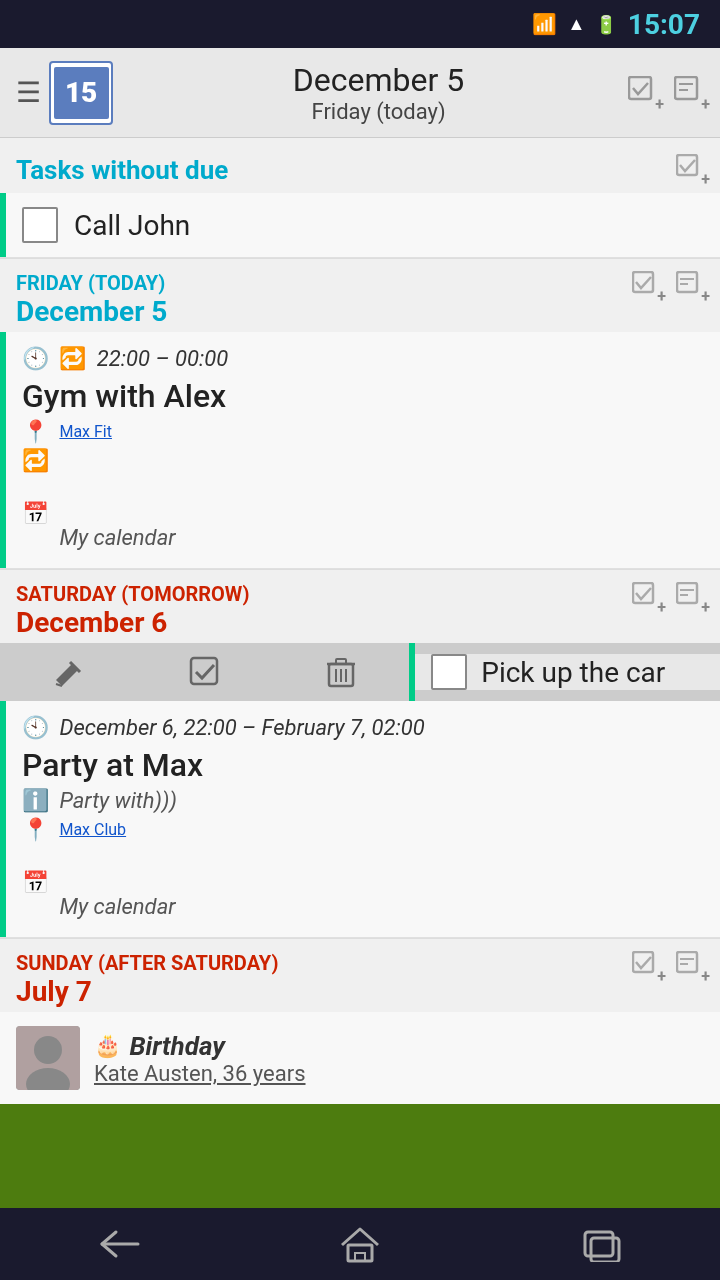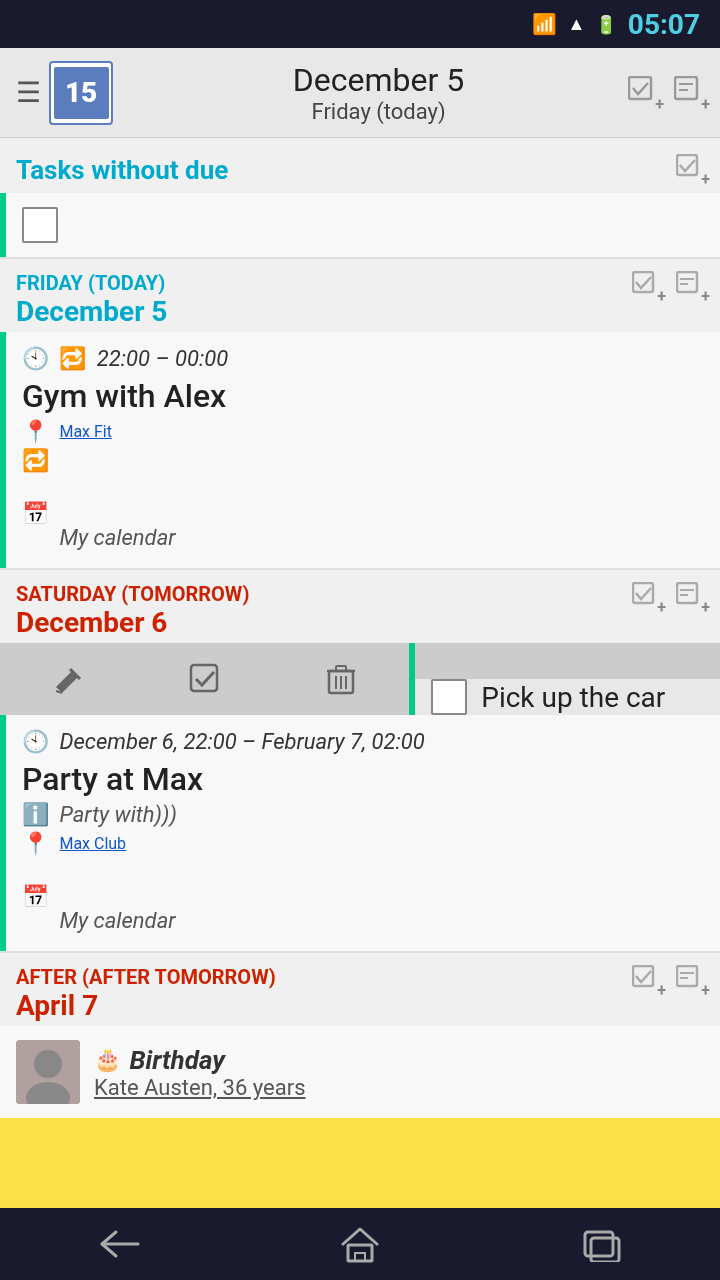--- a/index.html
+++ b/index.html
@@ -94,21 +94,21 @@
     .header-action-btn {
       color: #888;
       font-size: 24px;
       cursor: pointer;
     }
 
     
     .main-content {
       height: calc(1280px - 48px - 90px - 72px);
       overflow-y: auto;
-      background: #fde047;
+      background: #4d7c0f;
     }
 
     
     .section-header {
       background: #f0f0f0;
       padding: 12px 16px 4px 16px;
       display: flex;
       align-items: flex-start;
       justify-content: space-between;
       border-top: 1px solid #ddd;
@@ -243,22 +243,22 @@
       font-size: 22px;
       color: #555;
       font-style: italic;
       margin-top: 48px;
     }
 
     
     .swipe-actions {
       background: #cccccc;
       display: flex;
-      align-items: flex-end;
-      height: 72px;
+      align-items: center;
+      height: 58px;
       position: relative;
     }
     .swipe-btn {
       flex: 1;
       display: flex;
       align-items: center;
       justify-content: center;
       height: 100%;
       cursor: pointer;
       font-size: 28px;
@@ -377,21 +377,21 @@
     }
   </style>
 </head>
 <body>
 
 <div class="status-bar">
   <div class="icons">
     <span style="color:white;font-size:20px;">📶</span>
     <span style="color:white;font-size:18px;">▲</span>
     <span style="color:#4dd0e1;font-size:18px;">🔋</span>
-    <span class="time">05:07</span>
+    <span class="time">15:07</span>
   </div>
 </div>
 
 <div class="top-header">
   <span class="menu-icon">☰</span>
   <div class="app-logo">
     <div class="app-logo-inner">
       <span style="font-size:28px;font-weight:900;color:white;">15</span>
     </div>
   </div>
@@ -427,20 +427,21 @@
           <rect x="1" y="1" width="20" height="20" rx="2" fill="none" stroke="#aaa" stroke-width="2.5"></rect>
           <polyline points="4,11 9,17 19,6" fill="none" stroke="#aaa" stroke-width="2.5"></polyline>
         </svg>
       <span class="plus">+</span>
     </div>
   </div>
 
   <div class="task-item">
     <div class="left-bar"></div>
     <div class="task-checkbox"></div>
+    <span class="task-label">Call John</span>
   </div>
 
   <div class="section-header">
     <div class="section-title-block">
       <div class="section-day">FRIDAY (TODAY)</div>
       <div class="section-date">December 5</div>
     </div>
     <div class="section-actions">
       <div class="section-action-btn checkbox-plus">
         <svg width="28" height="26" viewBox="0 0 28 26">
@@ -552,22 +553,22 @@
       <span class="event-location">Max Club</span>
     </div>
     <div class="event-detail">
       <span class="cal-icon">📅</span>
       <span class="event-calendar">My calendar</span>
     </div>
   </div>
 
   <div class="section-header">
     <div class="section-title-block">
-      <div class="section-day sunday">AFTER (AFTER TOMORROW)</div>
-      <div class="section-date sunday">April 7</div>
+      <div class="section-day sunday">SUNDAY (AFTER SATURDAY)</div>
+      <div class="section-date sunday">July 7</div>
     </div>
     <div class="section-actions">
       <div class="section-action-btn checkbox-plus">
         <svg width="28" height="26" viewBox="0 0 28 26">
             <rect x="1" y="1" width="20" height="20" rx="2" fill="none" stroke="#aaa" stroke-width="2.5"></rect>
             <polyline points="4,11 9,17 19,6" fill="none" stroke="#aaa" stroke-width="2.5"></polyline>
           </svg>
         <span class="plus">+</span>
       </div>
       <div class="section-action-btn note-plus">

